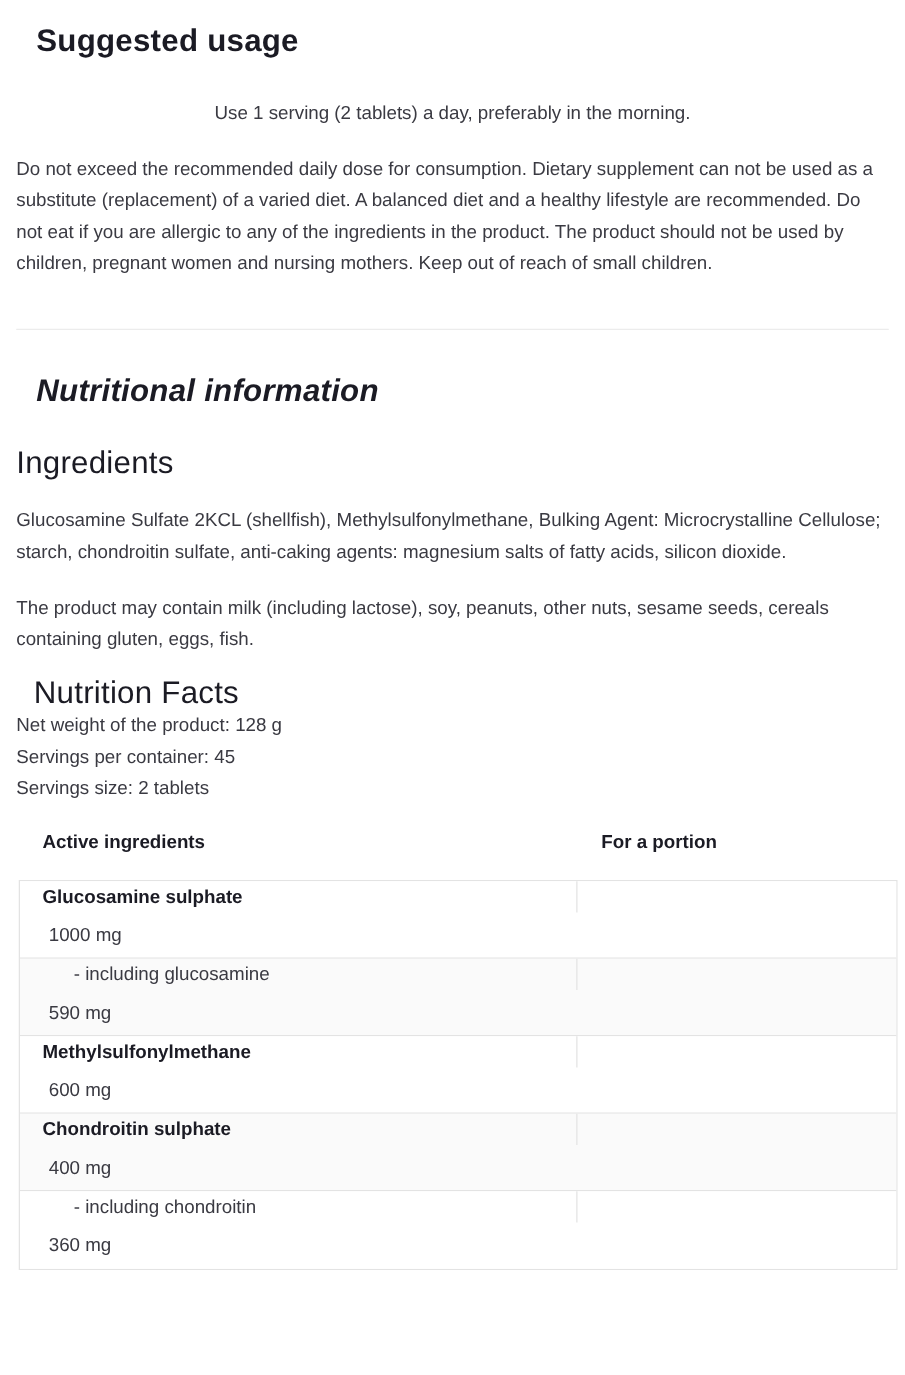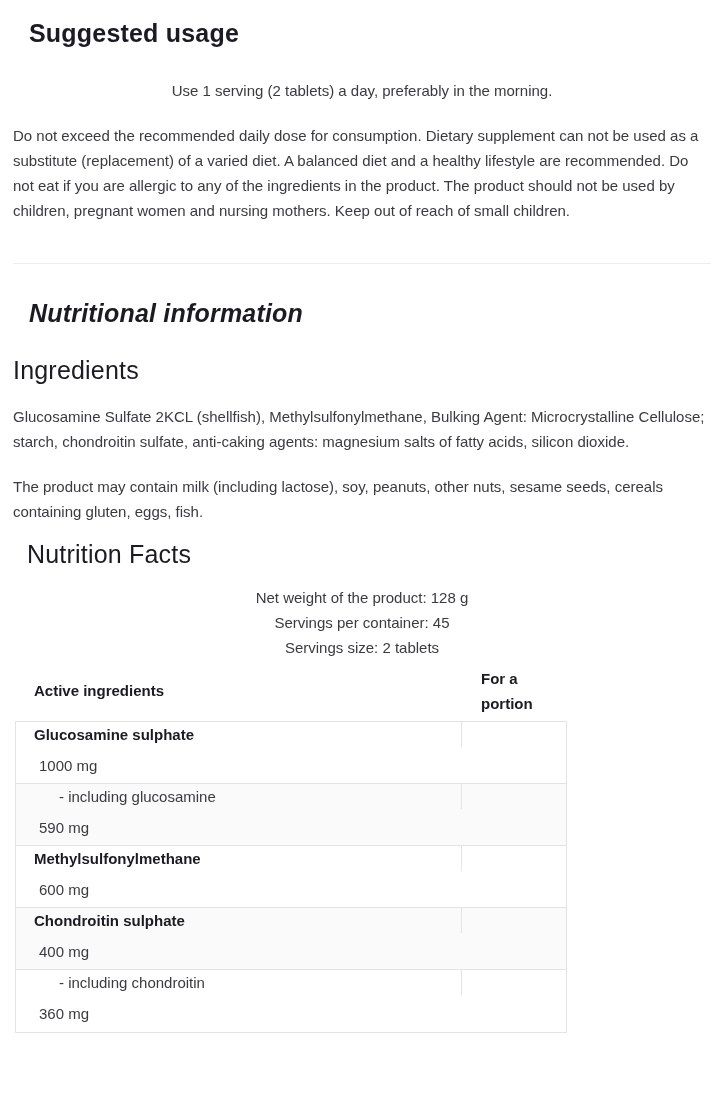--- a/index.html
+++ b/index.html
@@ -33,24 +33,24 @@
   #warning-par{margin-top:20px;}
   hr.section-divider{
     border:none;border-top:1px solid var(--divider);
     margin:40px 0 0 0;
   }
   #nutritional-title{margin-top:34px;font-style:italic;}
   #ingredients-title{margin-top:28px;}
   #ingredients-par{margin-top:20px;}
   #allergens-par{margin-top:20px;}
   #facts-title{margin-top:16px;margin-left:14px;}
-  .facts-details{margin-top:17px;text-align:center;}
+  .facts-details{}
   .facts-details div{line-height:25px;}
   
-  .nf-table{margin-left:2px;width:552px;}
+  .nf-table{margin-left:2px;width:703px;}
   .nf-header{
     display:flex;margin-top:18px;height:25px;align-items:center;
     font-weight:700;color:var(--heading);
   }
   .nf-header .hdr-name{width:447px;padding-left:19px;}
   .nf-header .hdr-value{flex:1;padding-left:19px;}
   .nf-body{
     margin-top:18px;
     border:1px solid var(--tborder);
     border-bottom:1px solid var(--tborder);

